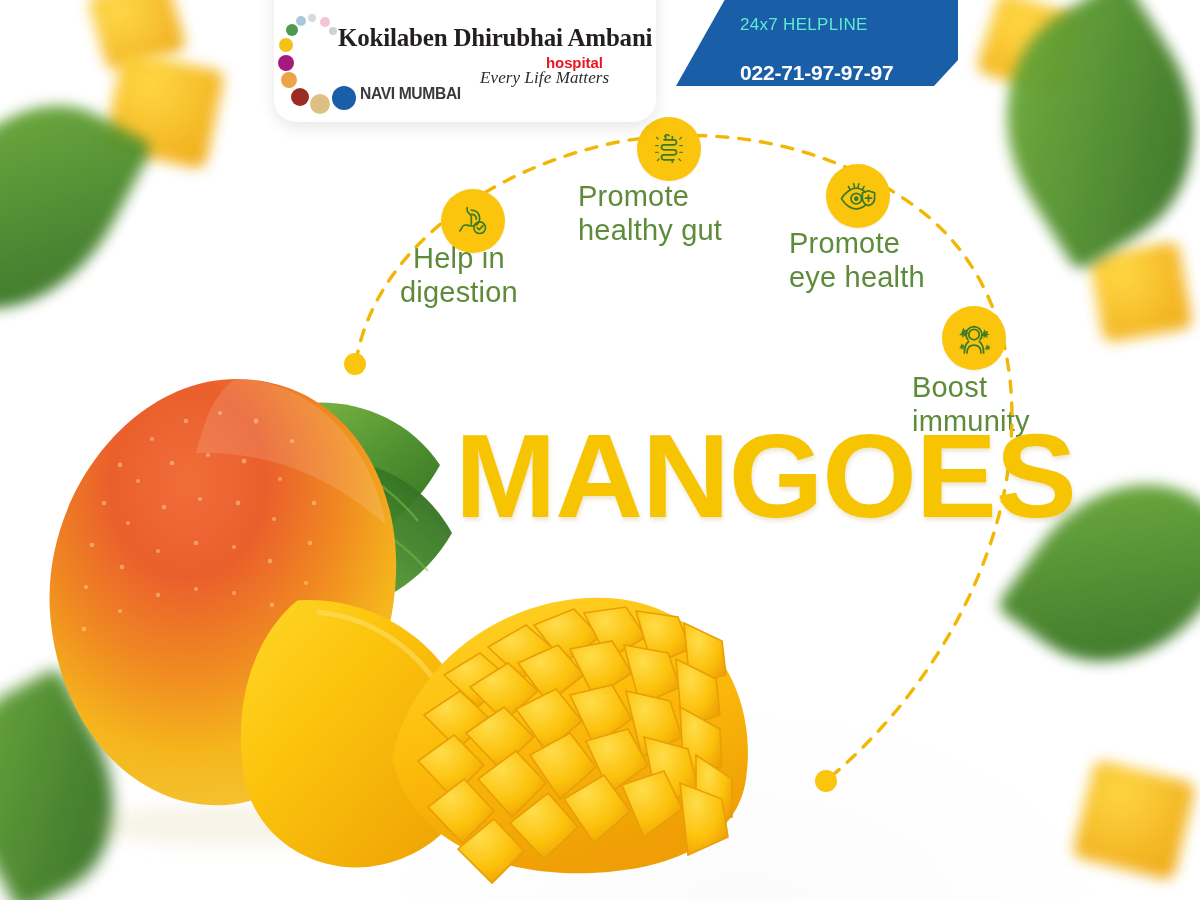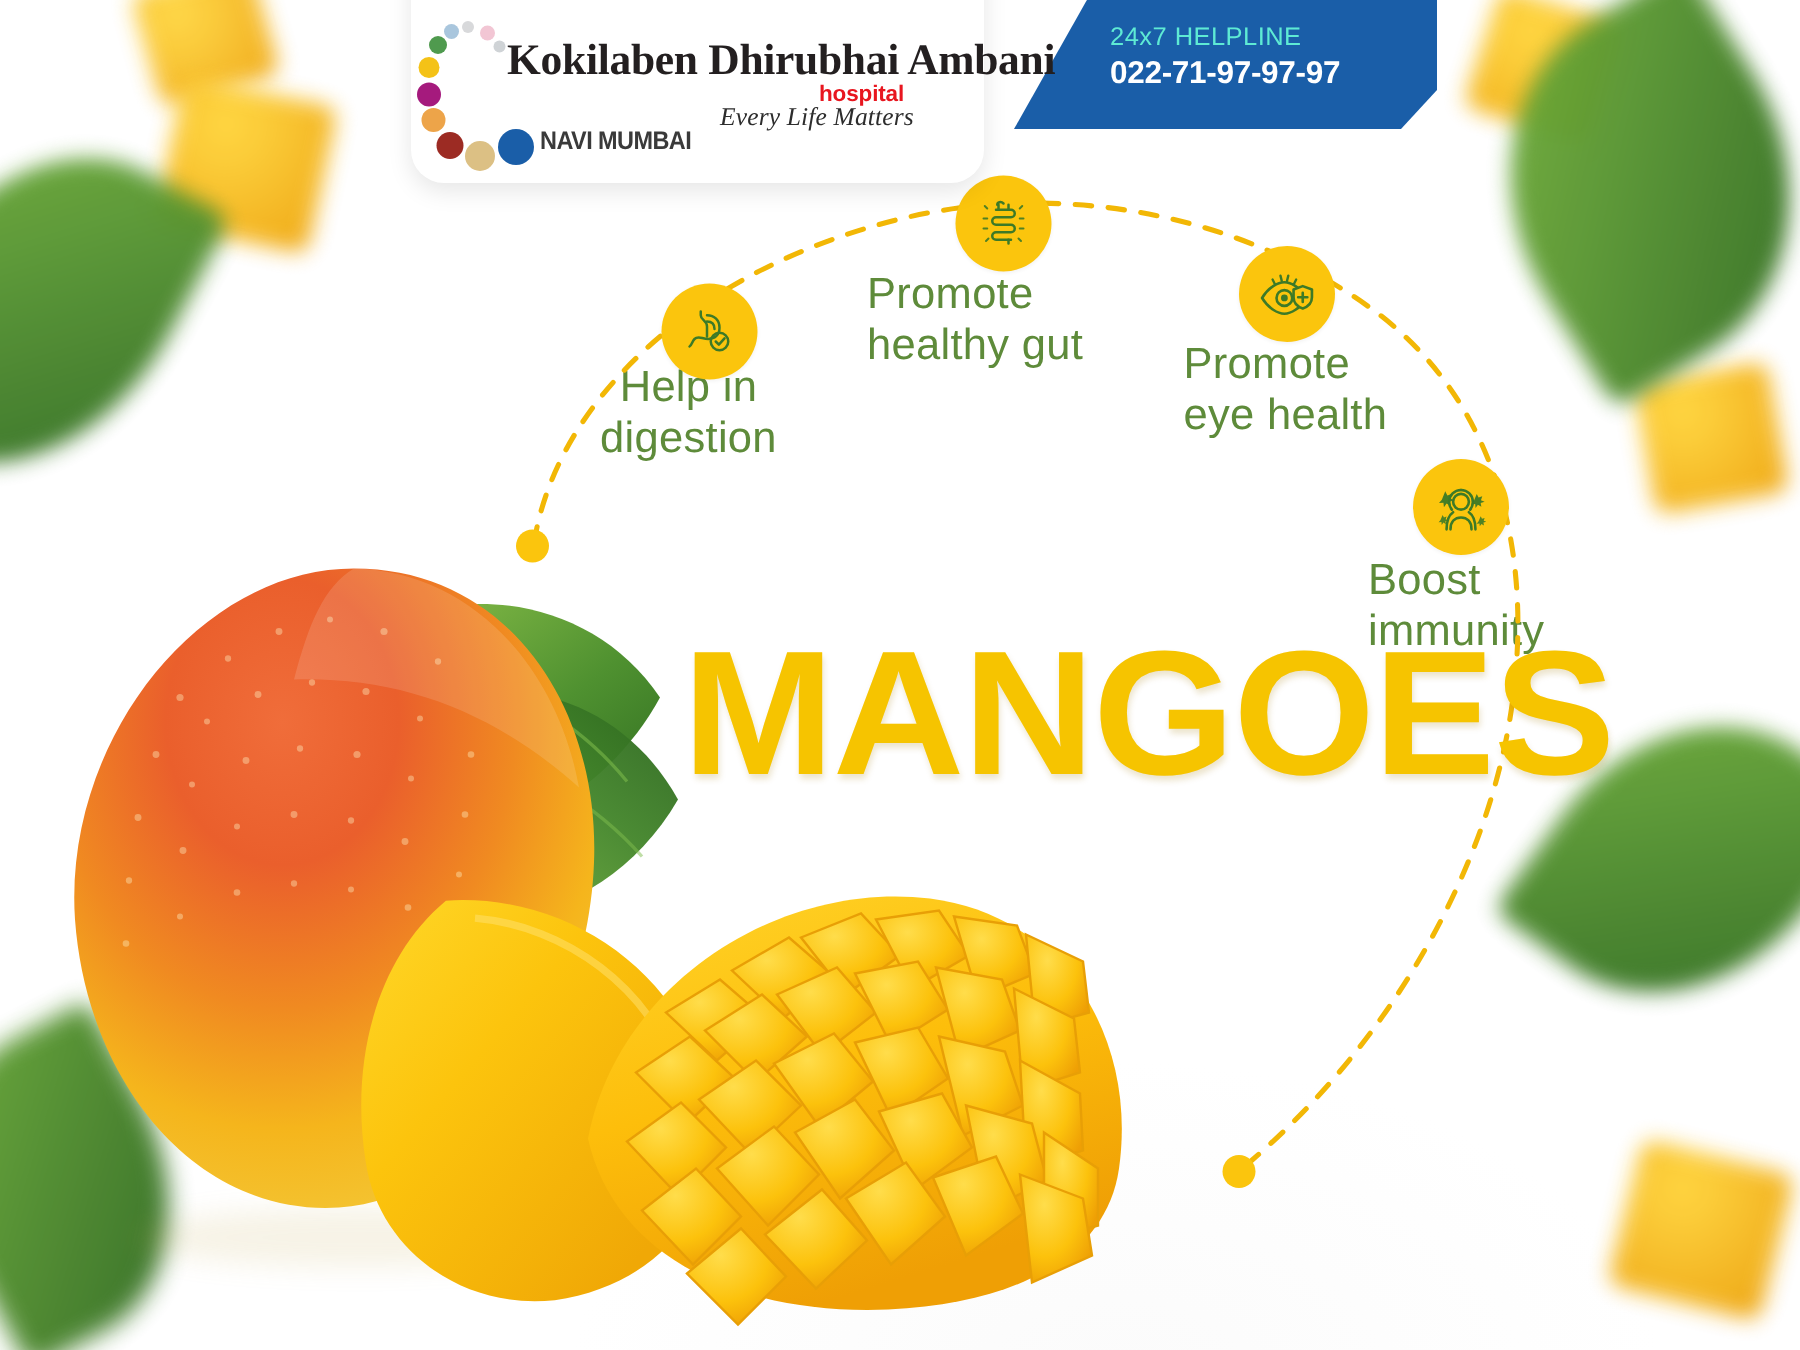--- a/index.html
+++ b/index.html
@@ -32,27 +32,27 @@
   
   #helpline{
     position:absolute;left:676px;top:-6px;width:282px;height:98px;
     background:#1a5ea8;z-index:11;
     clip-path:polygon(52px 0,282px 0,282px 66px,258px 92px,0 92px);
     border-radius:0 0 26px 0;
     box-shadow:0 4px 10px rgba(0,0,0,.13);
   }
   #helpline .hl-inner{position:absolute;left:64px;top:20px;color:#fff;}
   .hl-label{font-size:17px;letter-spacing:.3px;line-height:1.25;font-weight:400;color:#5eead4;}
-  .hl-number{font-size:21px;font-weight:700;letter-spacing:-.2px;line-height:1.3;color:#ffffff;}
+  .hl-number{font-size:21px;font-weight:700;letter-spacing:-.2px;line-height:1.3;color:#ffffff;margin-top:24px;}
 
   
   .logo-dots{position:absolute;left:4px;top:14px;width:60px;height:96px;}
   .ldot{position:absolute;border-radius:50%;}
   .logo-name{position:absolute;left:64px;top:24px;font-family:"Liberation Serif",serif;
-    font-size:29px;font-weight:700;color:#231f20;letter-spacing:-.2px;white-space:nowrap;}
+    font-size:25px;font-weight:700;color:#231f20;letter-spacing:-.2px;white-space:nowrap;}
   .logo-hospital{position:absolute;left:272px;top:54px;font-size:15px;font-weight:700;color:#e8161f;letter-spacing:-.1px;text-align:right;}
   .logo-city{position:absolute;left:86px;top:84px;font-size:17px;font-weight:700;color:#3a3a3a;letter-spacing:-.4px;
     transform:scaleX(.92);transform-origin:left center;}
   .logo-tag{position:absolute;left:206px;top:68px;font-family:"Liberation Serif",serif;font-style:italic;
     font-size:17px;color:#2d2d2d;letter-spacing:.1px;}
 
   
   #arc-svg{position:absolute;left:0;top:0;width:1200px;height:900px;z-index:5;pointer-events:none;}
 
   .node{position:absolute;z-index:8;}

